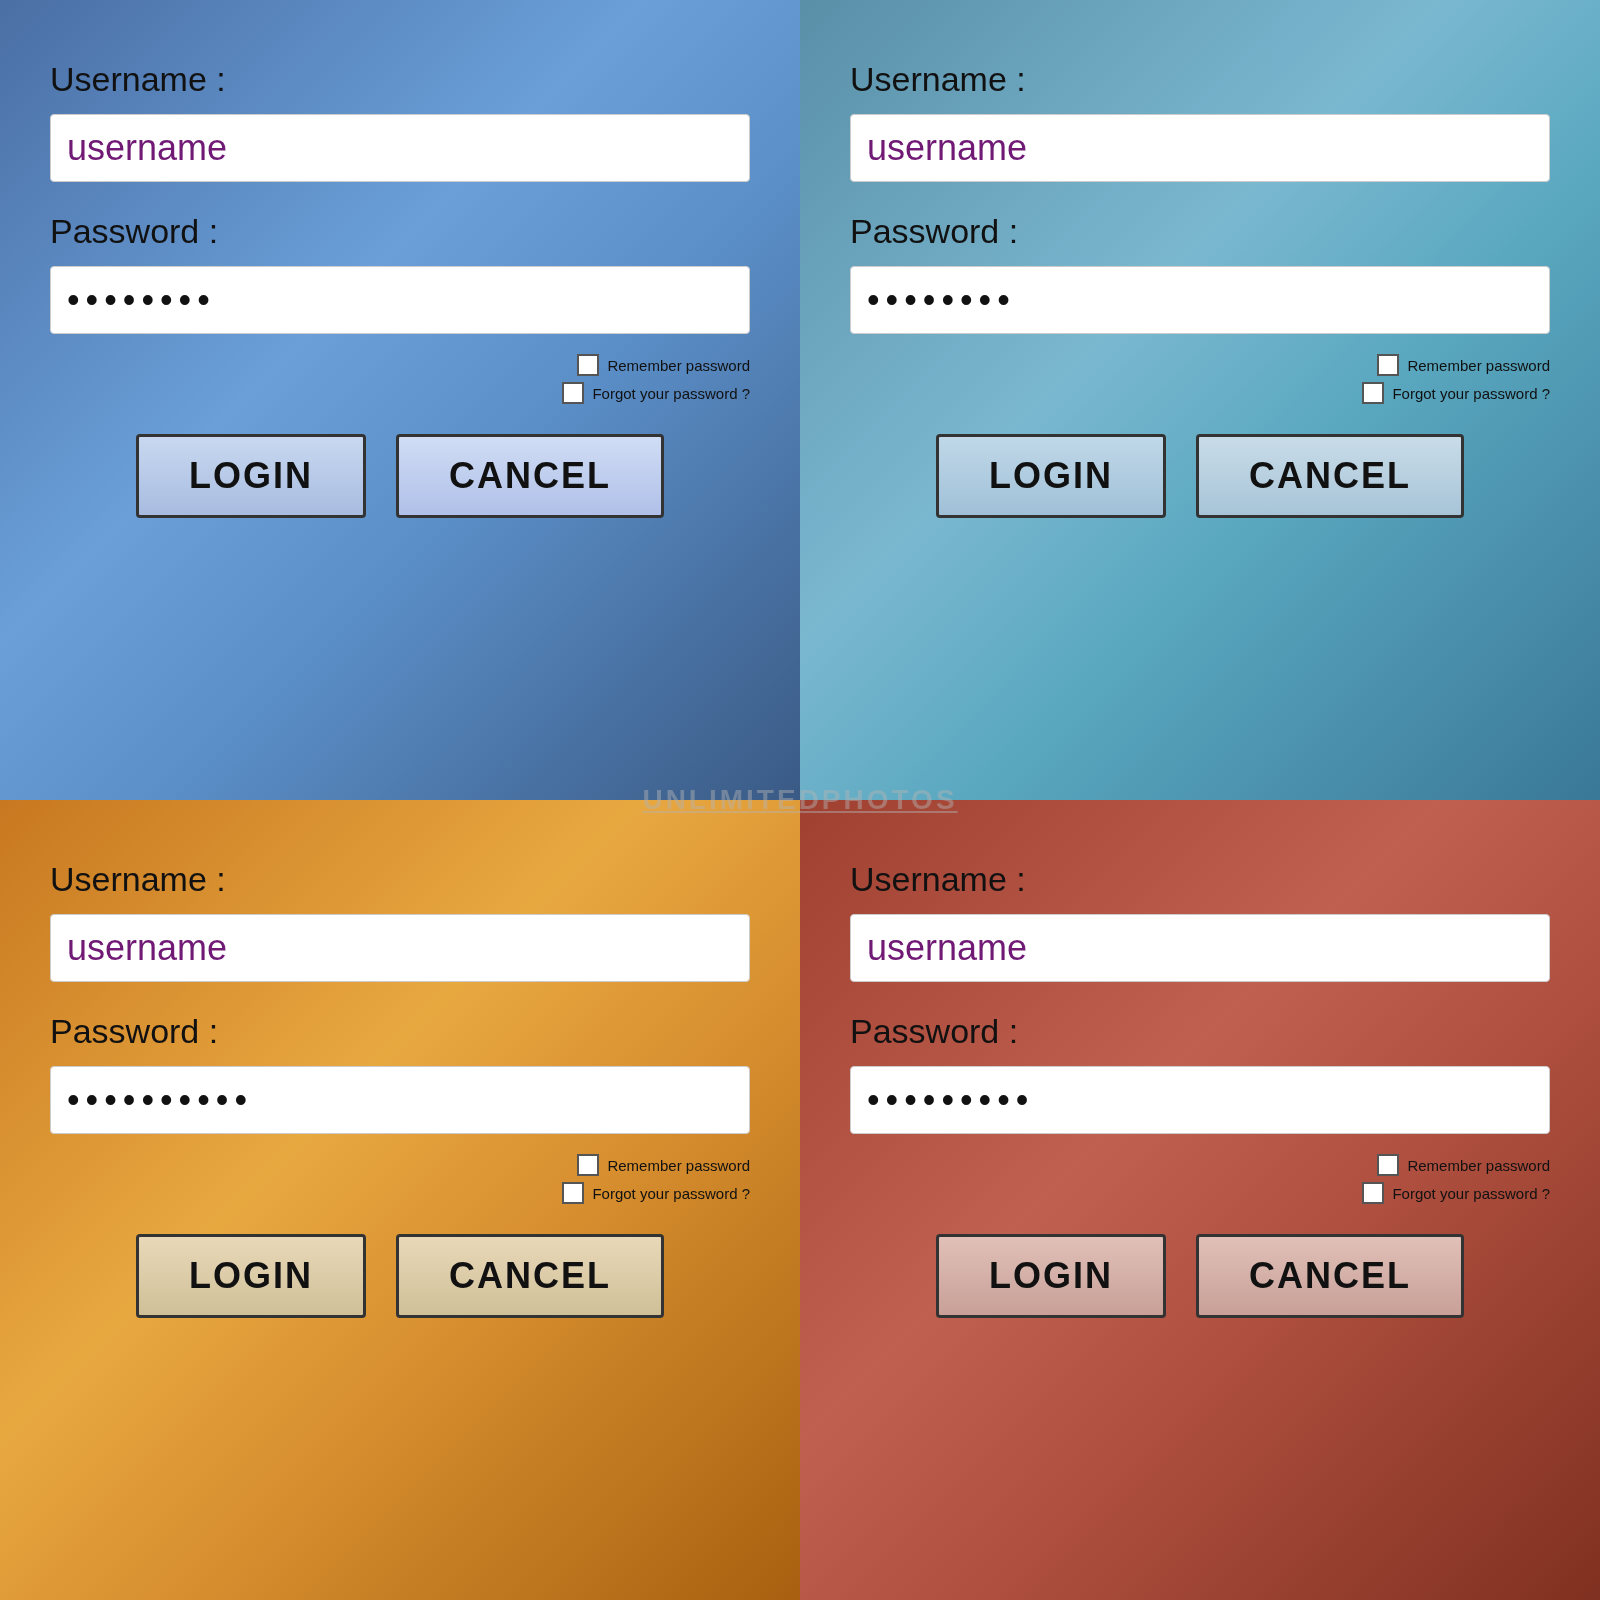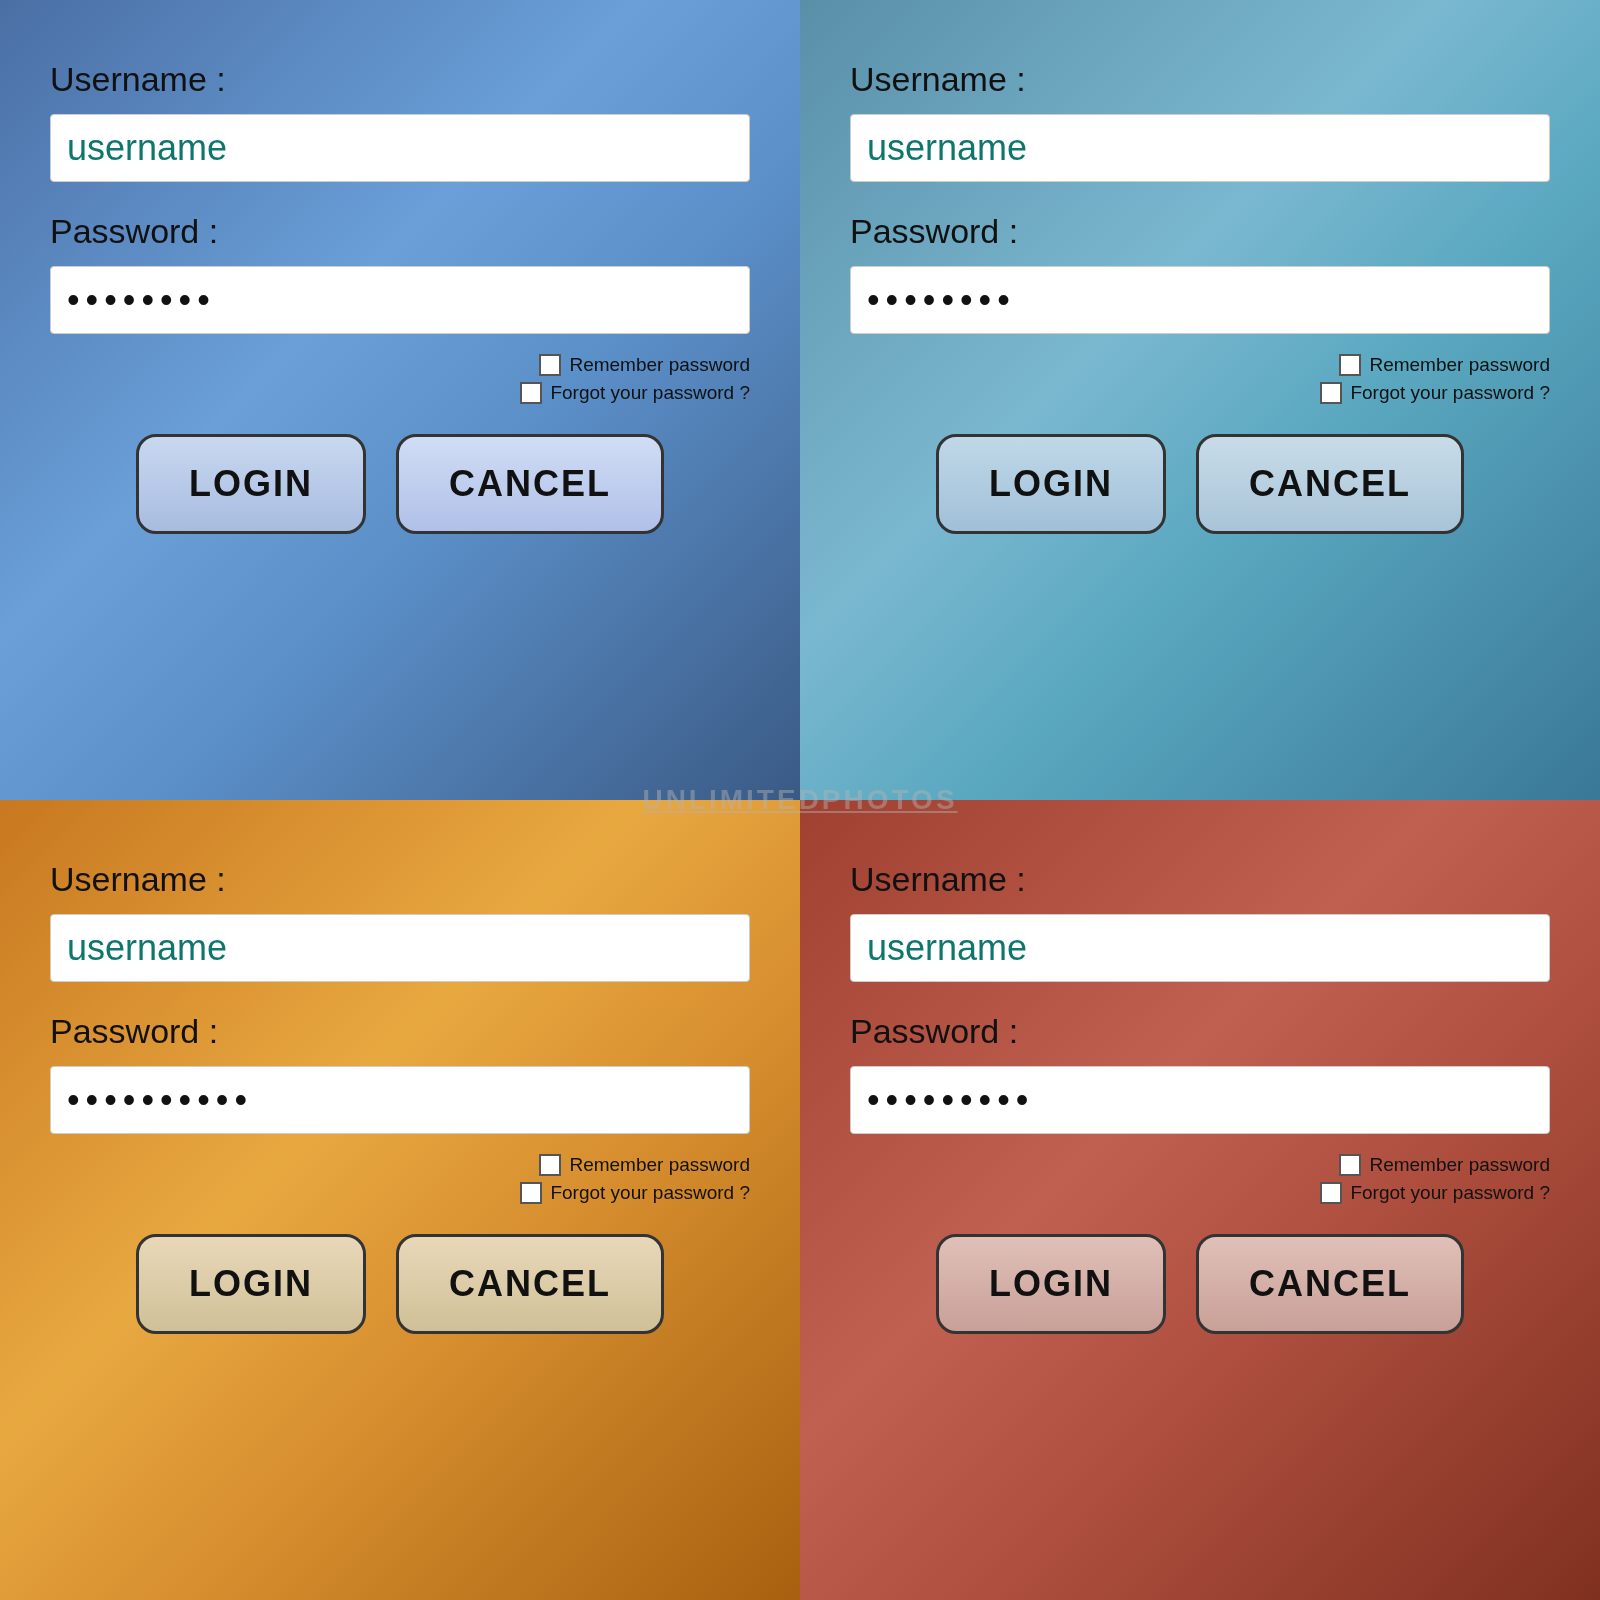--- a/index.html
+++ b/index.html
@@ -44,21 +44,21 @@
       margin-bottom: 5px;
     }
 
     .text-input {
       width: 100%;
       background: white;
       border: 1px solid #ccc;
       border-radius: 4px;
       padding: 12px 16px;
       font-size: 36px;
-      color: #0f766e;
+      color: #701a75;
       outline: none;
     }
 
     .password-input {
       width: 100%;
       background: white;
       border: 1px solid #ccc;
       border-radius: 4px;
       padding: 12px 16px;
       font-size: 36px;
@@ -84,36 +84,36 @@
     .checkbox-box {
       width: 22px;
       height: 22px;
       border: 2px solid #555;
       background: white;
       display: inline-block;
       flex-shrink: 0;
     }
 
     .checkbox-label {
-      font-size: 19px;
+      font-size: 15px;
       color: #111;
     }
 
     .button-row {
       display: flex;
       gap: 30px;
       margin-top: 20px;
       justify-content: center;
     }
 
     .btn {
-      padding: 26px 50px;
+      padding: 18px 50px;
       font-size: 36px;
       font-weight: bold;
-      border-radius: 20px;
+      border-radius: 4px;
       border: 3px solid #333;
       cursor: pointer;
       letter-spacing: 2px;
       min-width: 180px;
       text-align: right;
     }
 
     .btn-login-blue {
       background: linear-gradient(to bottom, #c8d8f0, #a8bce0);
       color: #111;

